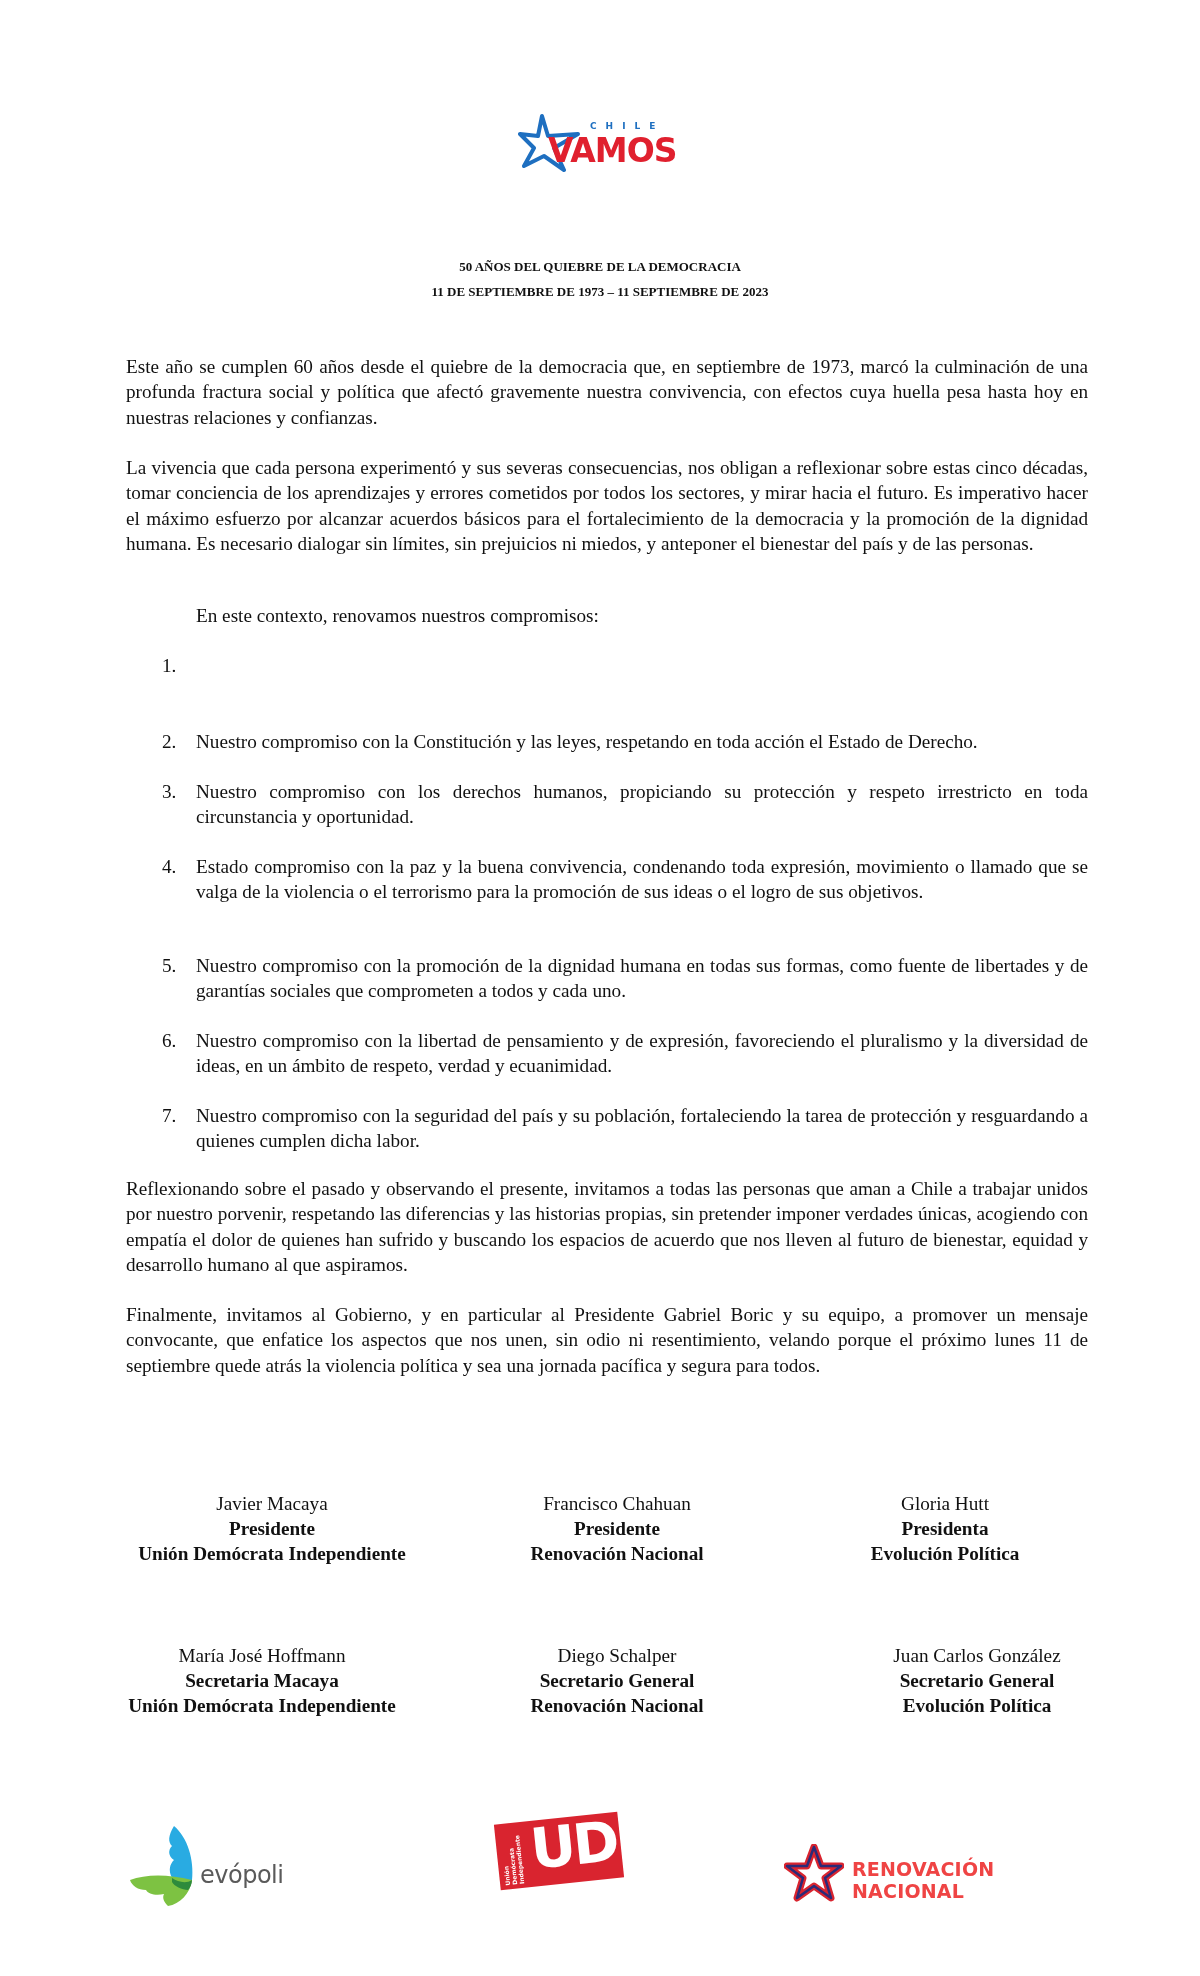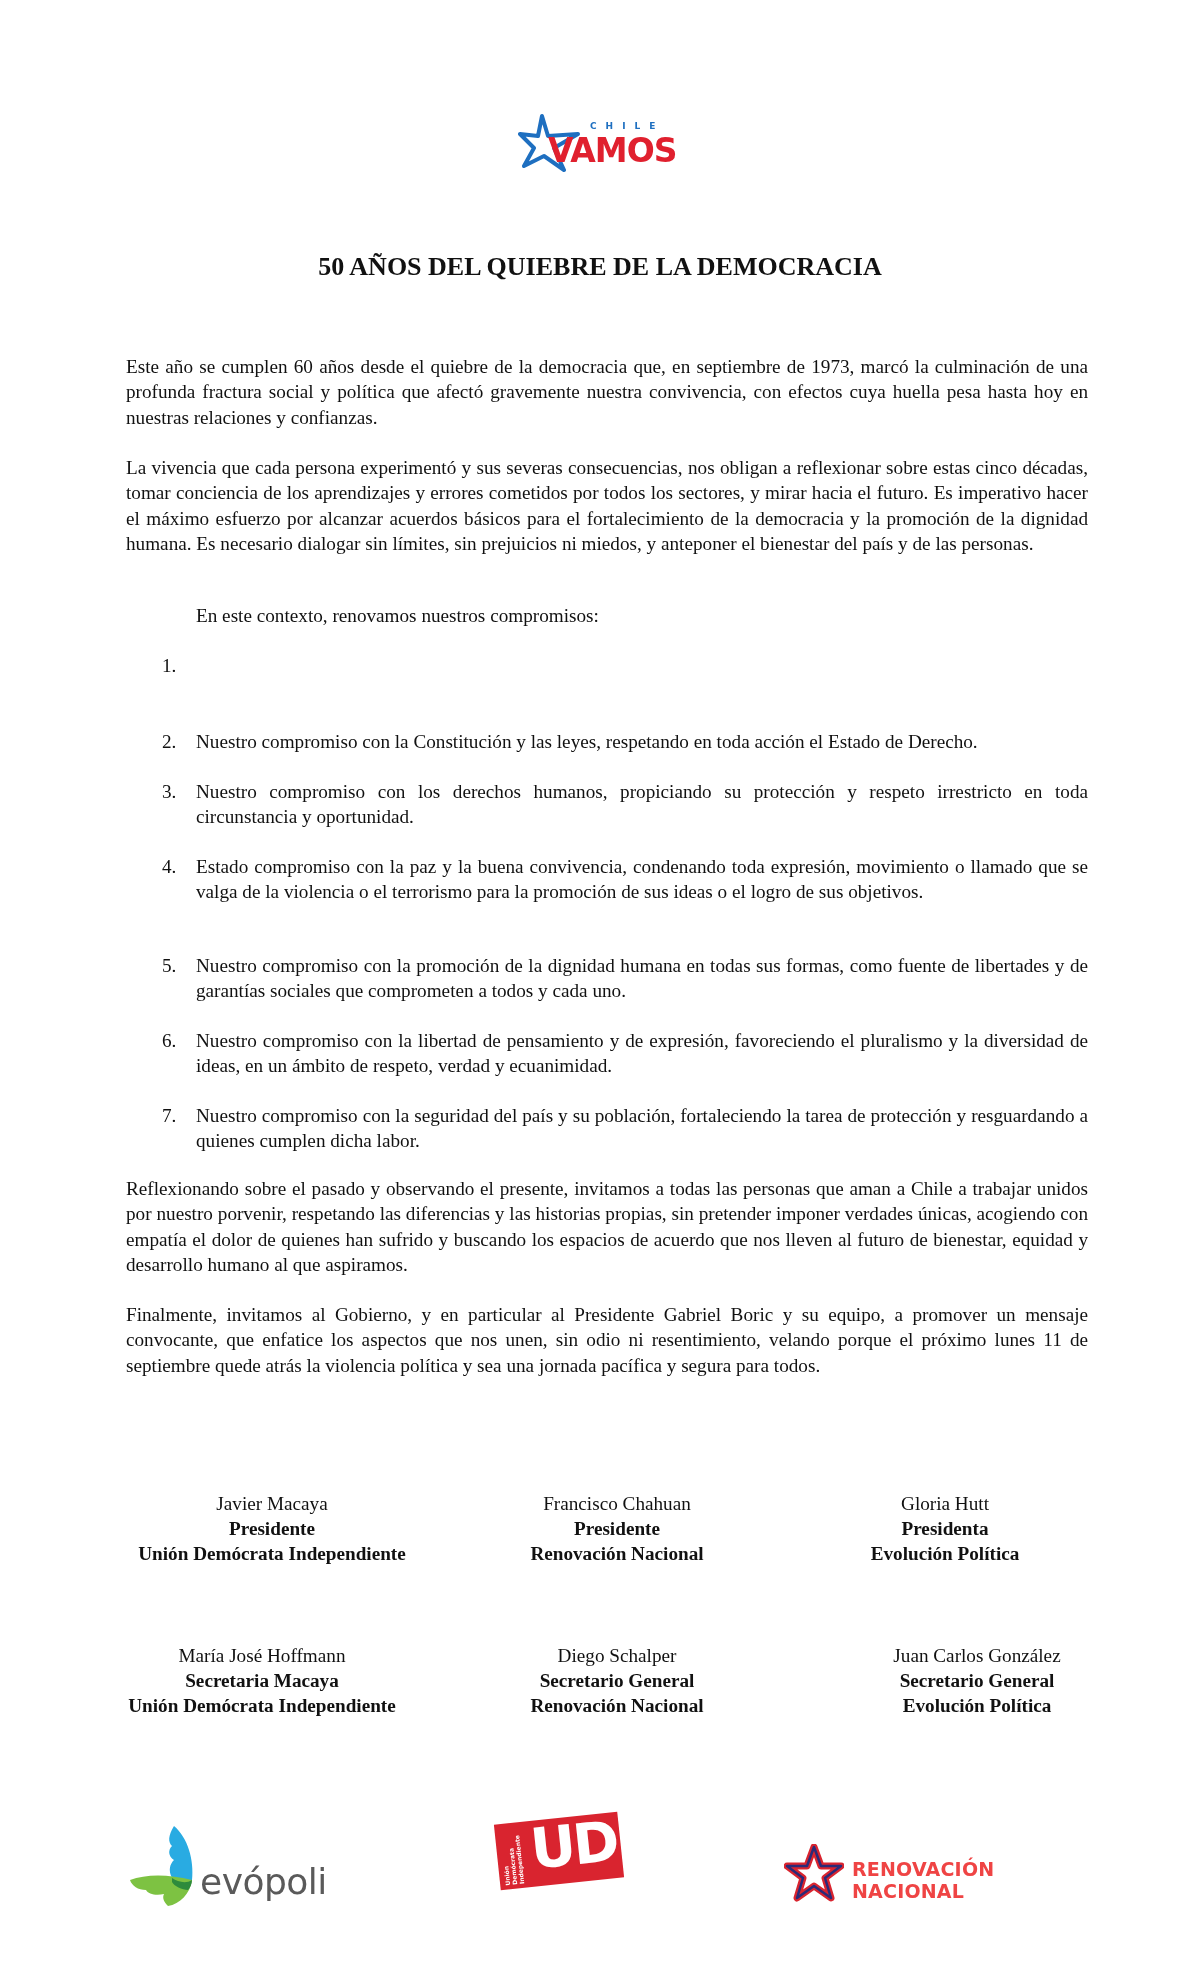--- a/index.html
+++ b/index.html
@@ -1,33 +1,33 @@
 <!DOCTYPE html>
 <html><head>
 <meta charset="utf-8">
 <style>
   html, body { margin: 0; padding: 0; background: #ffffff; }
   body { width: 1200px; height: 1976px; position: relative; overflow: hidden;
          font-family: "Liberation Serif", "DejaVu Serif", serif; color: #111; }
   .logo-top { position: absolute; left: 518px; top: 112px; width: 175px; height: 62px; }
   .title { position: absolute; left: 0; width: 1200px; top: 254px; text-align: center;
-           font-weight: bold; font-size: 26px; line-height: 25px; }
+           font-weight: bold; font-size: 13px; line-height: 25px; }
   .body-text { position: absolute; left: 126px; width: 962px; font-size: 19.2px; line-height: 25.4px;
                text-align: justify; }
   .body-text p { margin: 0; }
   .intro { position: absolute; left: 196px; top: 603px; font-size: 19.2px; line-height: 25px; }
   .list { position: absolute; left: 126px; width: 962px; margin: 0; padding: 0; list-style: none;
           font-size: 19.2px; line-height: 25.4px; }
   .list li { position: relative; padding-left: 70px; text-align: justify; }
   .list .num { position: absolute; left: 36px; top: 0; }
   .sig { position: absolute; width: 330px; text-align: center; font-size: 19.2px; line-height: 25px; }
   .sig .role, .sig .party { font-weight: bold; }
   .bottom-logo { position: absolute; }
   .evo-text { position: absolute; left: 200px; top: 1861px; font-family: "DejaVu Sans", sans-serif;
-              font-size: 36px; color: #5a5a5a; letter-spacing: -0.5px; }
+              font-size: 24px; color: #5a5a5a; letter-spacing: -0.5px; }
   .rn-text { position: absolute; left: 852px; top: 1858px; font-family: "DejaVu Sans", sans-serif;
              font-weight: bold; font-size: 19px; line-height: 22px; color: #ef4444; letter-spacing: 0.2px; }
   .udi-box { position: absolute; left: 497px; top: 1818px; width: 124px; height: 66px; background: #d9242f;
              transform: rotate(-6deg); transform-origin: center; }
   .udi-letters { position: absolute; left: 34px; top: -6px; color: #fff; font-family: "DejaVu Sans", sans-serif;
                  font-weight: bold; font-size: 56px; letter-spacing: -3px; line-height: 70px; }
   .udi-small { position: absolute; left: 4px; top: 8px; width: 30px; color: #fff; font-family: "DejaVu Sans", sans-serif;
                font-weight: bold; font-size: 6px; line-height: 7px; writing-mode: vertical-rl; transform: rotate(180deg); height: 54px; }
 </style>
 </head>
@@ -37,20 +37,21 @@
   <svg width="175" height="62" viewBox="0 0 175 62">
     <path d="M24 4 L30 24 L60 22 L36 36 L46 58 L26 44 L6 54 L16 36 L2 22 L20 24 Z" fill="none" stroke="#1e6fc0" stroke-width="4" stroke-linejoin="round"></path>
     <line x1="44" y1="22" x2="168" y2="22" stroke="#1e6fc0" stroke-width="0"></line>
   </svg>
   <span style="position:absolute;left:72px;top:9px;font-family:'DejaVu Sans',sans-serif;font-weight:bold;font-size:9px;letter-spacing:9px;color:#1e6fc0;">CHILE</span>
   <span style="position:absolute;left:30px;top:20px;font-family:'DejaVu Sans',sans-serif;font-weight:bold;font-size:33px;letter-spacing:-1px;color:#e0202e;line-height:38px;text-align:right;">VAMOS</span>
 </div>
 
 <div class="title">
   <div>50 AÑOS DEL QUIEBRE DE LA DEMOCRACIA</div>
+  <div>11 DE SEPTIEMBRE DE 1973 – 11 SEPTIEMBRE DE 2023</div>
 </div>
 
 <div class="body-text" style="top:354px;">
   <p>Este año se cumplen 60 años desde el quiebre de la democracia que, en septiembre de 1973, marcó la culminación de una profunda fractura social y política que afectó gravemente nuestra convivencia, con efectos cuya huella pesa hasta hoy en nuestras relaciones y confianzas.</p>
 </div>
 
 <div class="body-text" style="top:455px;">
   <p>La vivencia que cada persona experimentó y sus severas consecuencias, nos obligan a reflexionar sobre estas cinco décadas, tomar conciencia de los aprendizajes y errores cometidos por todos los sectores, y mirar hacia el futuro. Es imperativo hacer el máximo esfuerzo por alcanzar acuerdos básicos para el fortalecimiento de la democracia y la promoción de la dignidad humana. Es necesario dialogar sin límites, sin prejuicios ni miedos, y anteponer el bienestar del país y de las personas.</p>
 </div>
 

